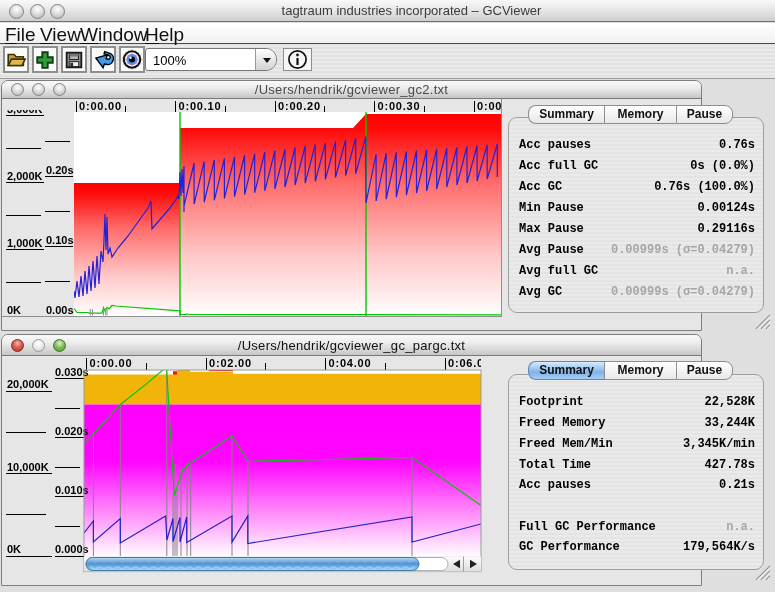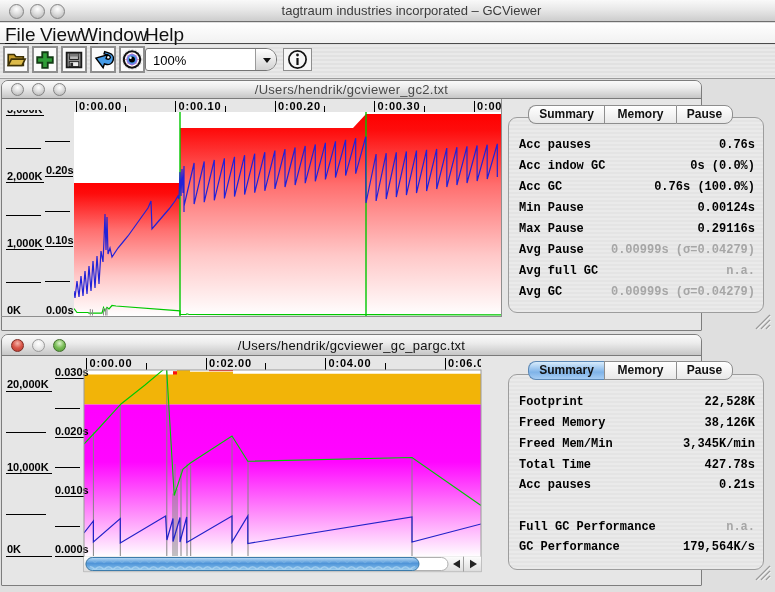--- a/index.html
+++ b/index.html
@@ -219,21 +219,21 @@
     <div class="tab first" style="width:76px">Summary</div>
     <div class="tab" style="width:72px">Memory</div>
     <div class="tab last" style="width:57px">Pause</div>
   </div>
   <div class="panel" style="top:36px">
     <div class="prow" style="top:19.5px">
         <span class="pl">Acc pauses</span>
         <span class="pv">0.76s</span>
       </div>
       <div class="prow" style="top:40.6px">
-        <span class="pl">Acc indow GC</span>
+        <span class="pl">Acc full GC</span>
         <span class="pv">0s (0.0%)</span>
       </div>
       <div class="prow" style="top:61.6px">
         <span class="pl">Acc GC</span>
         <span class="pv">0.76s (100.0%)</span>
       </div>
       <div class="prow" style="top:82.7px">
         <span class="pl">Min Pause</span>
         <span class="pv">0.00124s</span>
       </div>
@@ -372,21 +372,21 @@
     <div class="tab" style="width:72px">Memory</div>
     <div class="tab last" style="width:57px">Pause</div>
   </div>
   <div class="panel" style="top:39px">
     <div class="prow" style="top:20.3px">
         <span class="pl">Footprint</span>
         <span class="pv">22,528K</span>
       </div>
       <div class="prow" style="top:41.0px">
         <span class="pl">Freed Memory</span>
-        <span class="pv">38,126K</span>
+        <span class="pv">33,244K</span>
       </div>
       <div class="prow" style="top:61.7px">
         <span class="pl">Freed Mem/Min</span>
         <span class="pv">3,345K/min</span>
       </div>
       <div class="prow" style="top:82.5px">
         <span class="pl">Total Time</span>
         <span class="pv">427.78s</span>
       </div>
       <div class="prow" style="top:103.2px">

